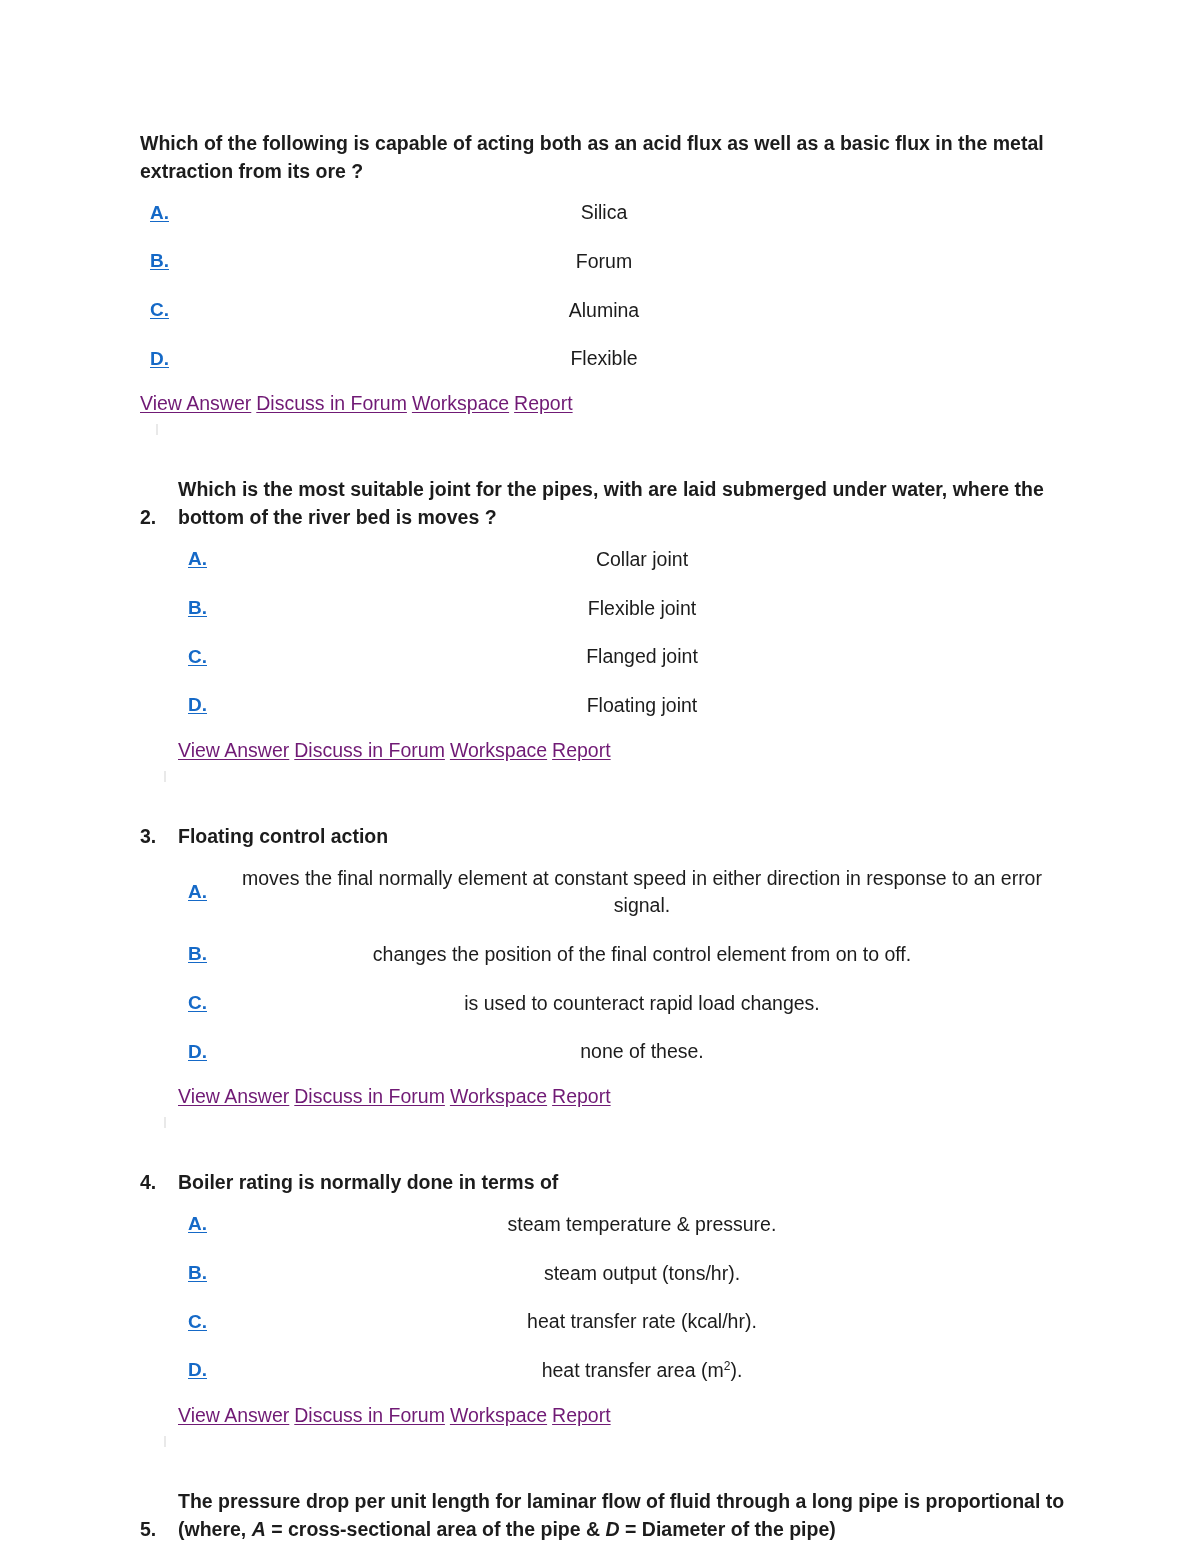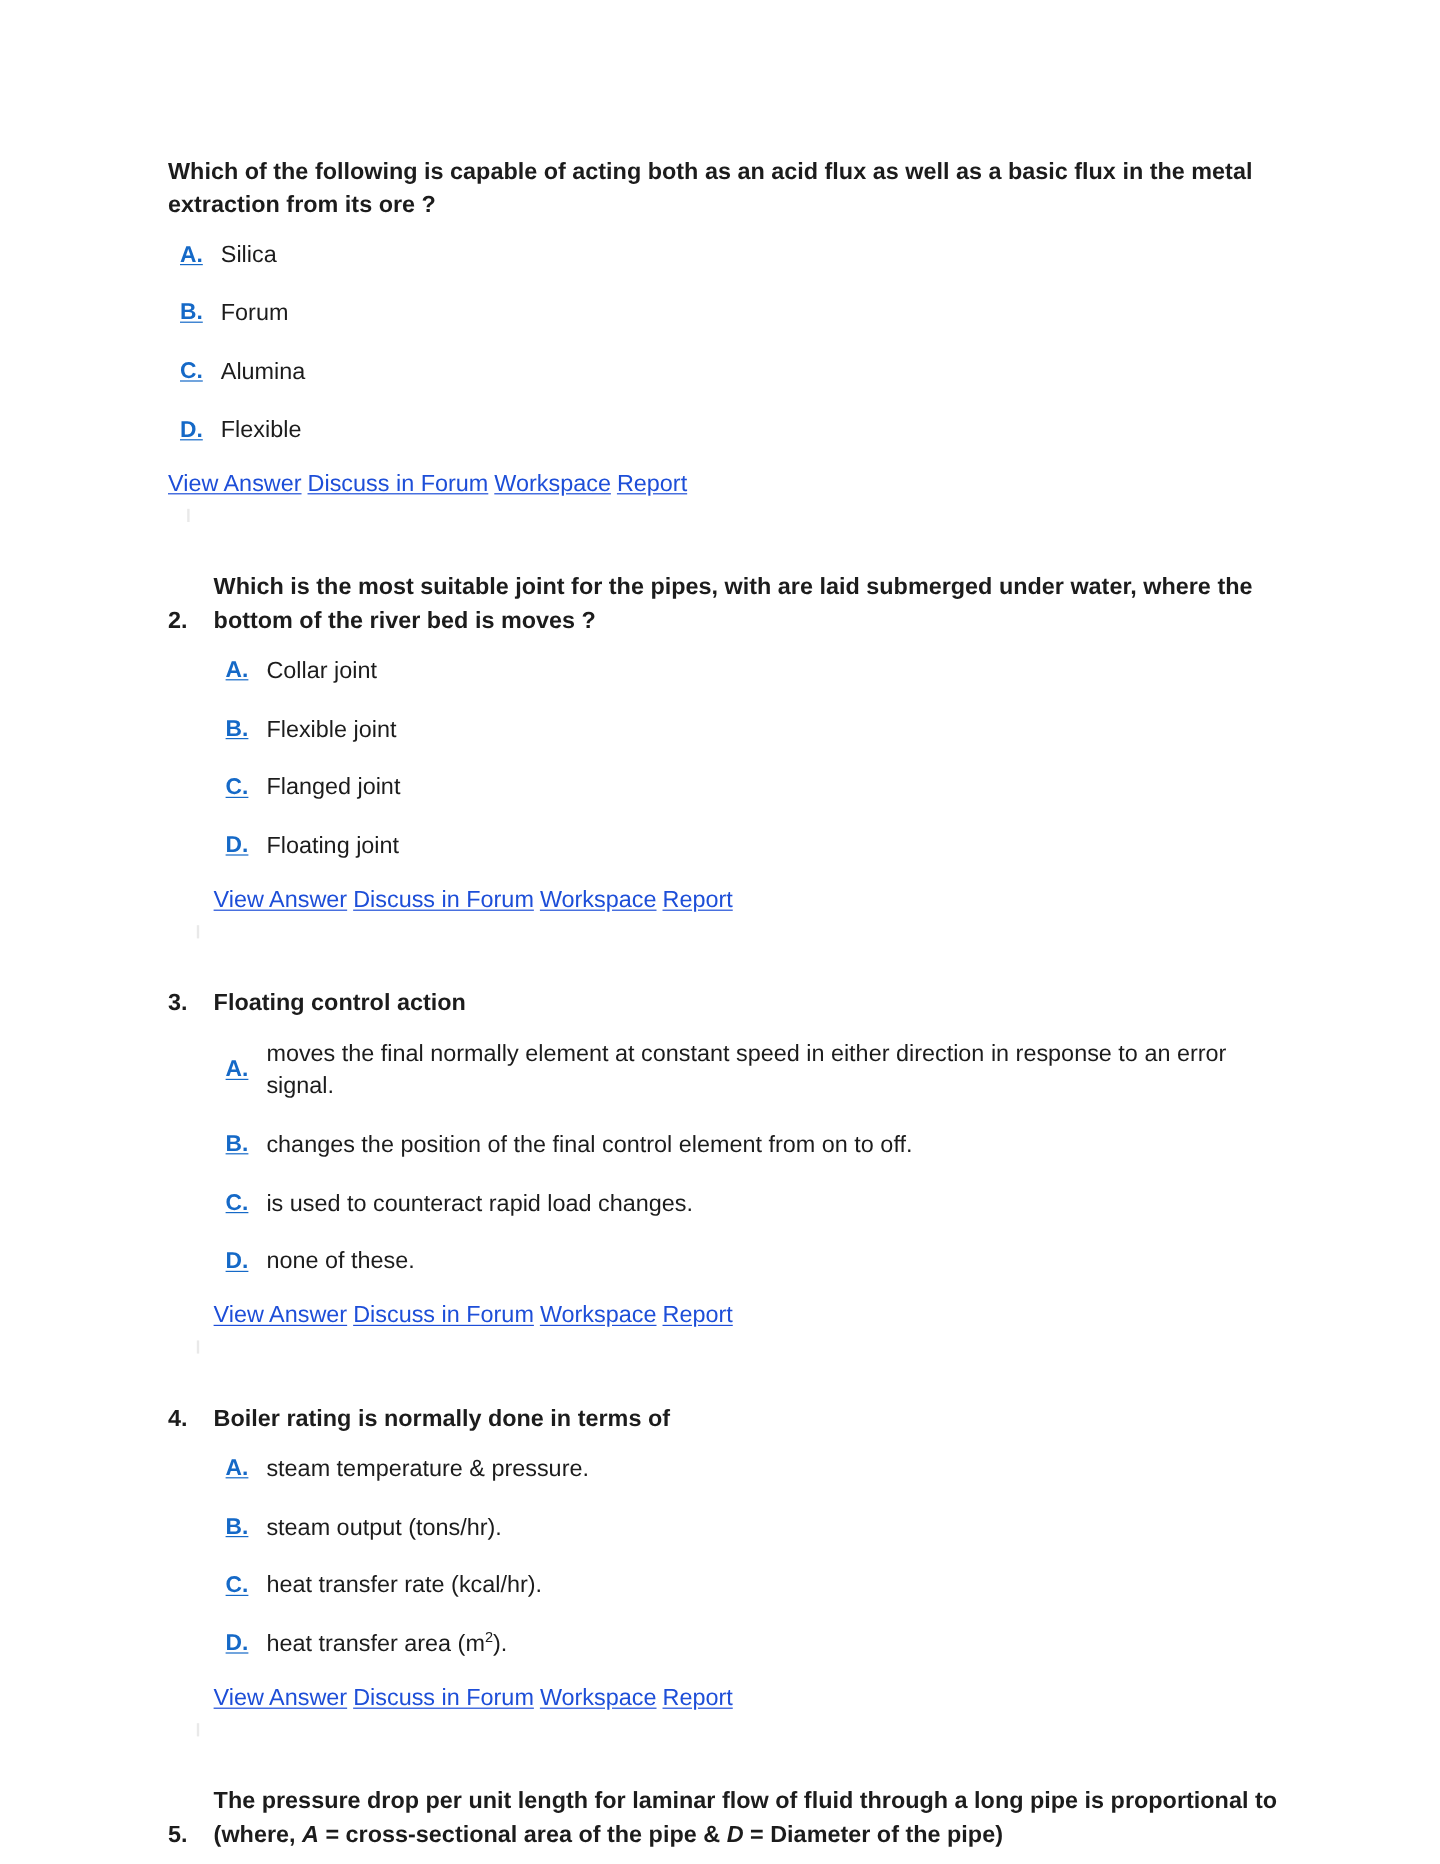--- a/index.html
+++ b/index.html
@@ -68,38 +68,39 @@
     color: #1569c7;
     text-decoration: underline;
     text-underline-offset: 2px;
     font-weight: 600;
     font-size: 19px;
   }
   .opttext {
     flex: 1 1 auto;
     color: #1c1c1c;
     max-width: 840px;
+    text-align: center;
   }
 
   
   .indent-0 .options { padding-left: 10px; }
   .indent-1 .options { padding-left: 48px; }
 
   
   .links {
     margin-top: 17px;
     font-size: 19.5px;
     line-height: 1.35;
     white-space: nowrap;
   }
   .indent-0 .links { padding-left: 0px; }
   .indent-1 .links { padding-left: 38px; }
 
   .links a {
-    color: #1d4ed8;
+    color: #701a75;
     text-decoration: underline;
     text-underline-offset: 2px;
     cursor: pointer;
   }
   .links .sep {
     display: inline-block;
     width: 5px;
   }
 
   

